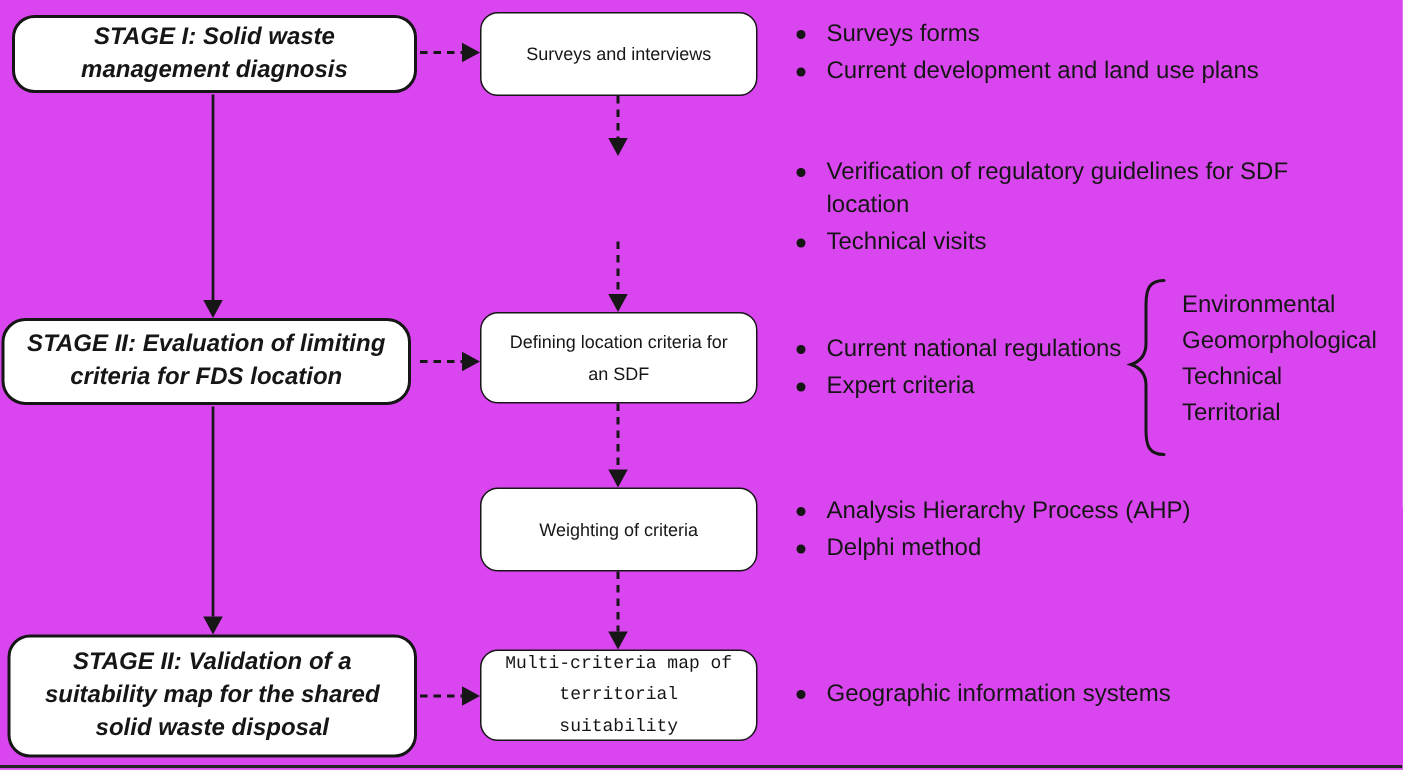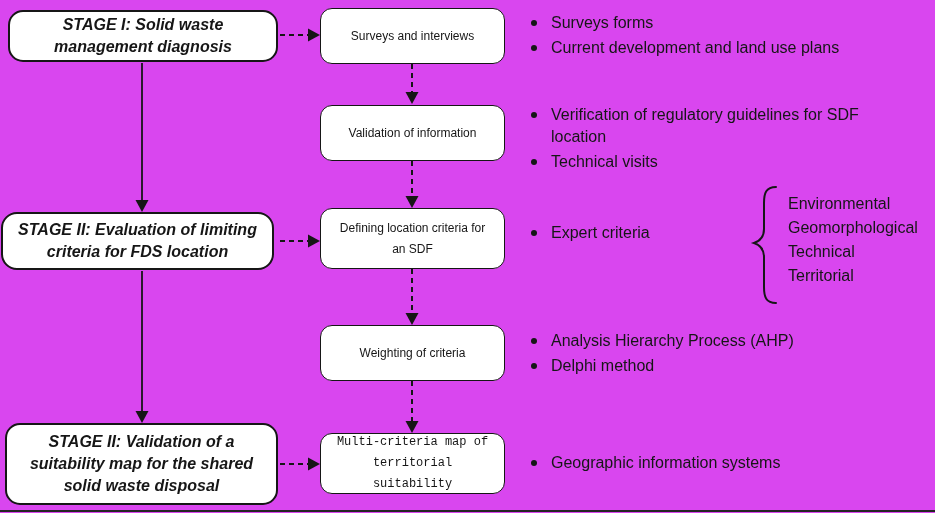--- a/index.html
+++ b/index.html
@@ -117,36 +117,36 @@
       <line class="dashed" x1="412" y1="381" x2="412" y2="421"></line>
       <polygon points="405.5,421 418.5,421 412,433"></polygon>
     </g>
   </svg>
 
   <div class="stage-box" style="left:8px;top:10px;width:270px;height:52px;">STAGE I: Solid waste management diagnosis</div>
   <div class="stage-box" style="left:1px;top:212px;width:273px;height:58px;border-radius:16px;">STAGE II: Evaluation of limiting criteria for FDS location</div>
   <div class="stage-box" style="left:5px;top:423px;width:273px;height:82px;">STAGE II: Validation of a suitability map for the shared solid waste disposal</div>
 
   <div class="step-box" style="left:320px;top:8px;width:185px;height:56px;">Surveys and interviews</div>
-  <div class="step-box" style="left:320px;top:105px;width:185px;height:56px;">Validation of information</div>
   <div class="step-box" style="left:320px;top:208px;width:185px;height:61px;">Defining location criteria for an SDF</div>
   <div class="step-box" style="left:320px;top:325px;width:185px;height:56px;">Weighting of criteria</div>
   <div class="step-box" style="left:320px;top:433px;width:185px;height:61px;font-family:Liberation Mono, monospace;">Multi-criteria map of territorial suitability</div>
 
   <ul class="bullets" style="left:524px;top:12px;width:390px;">
     <li>Surveys forms</li>
     <li>Current development and land use plans</li>
   </ul>
 
   <ul class="bullets" style="left:524px;top:104px;width:348px;">
     <li>Verification of regulatory guidelines for SDF location</li>
     <li>Technical visits</li>
   </ul>
 
   <ul class="bullets" style="left:524px;top:222px;width:260px;">
+    <li>Current national regulations</li>
     <li>Expert criteria</li>
   </ul>
 
   <ul class="bullets" style="left:524px;top:330px;width:390px;">
     <li>Analysis Hierarchy Process (AHP)</li>
     <li>Delphi method</li>
   </ul>
 
   <ul class="bullets" style="left:524px;top:452px;width:390px;">
     <li>Geographic information systems</li>

